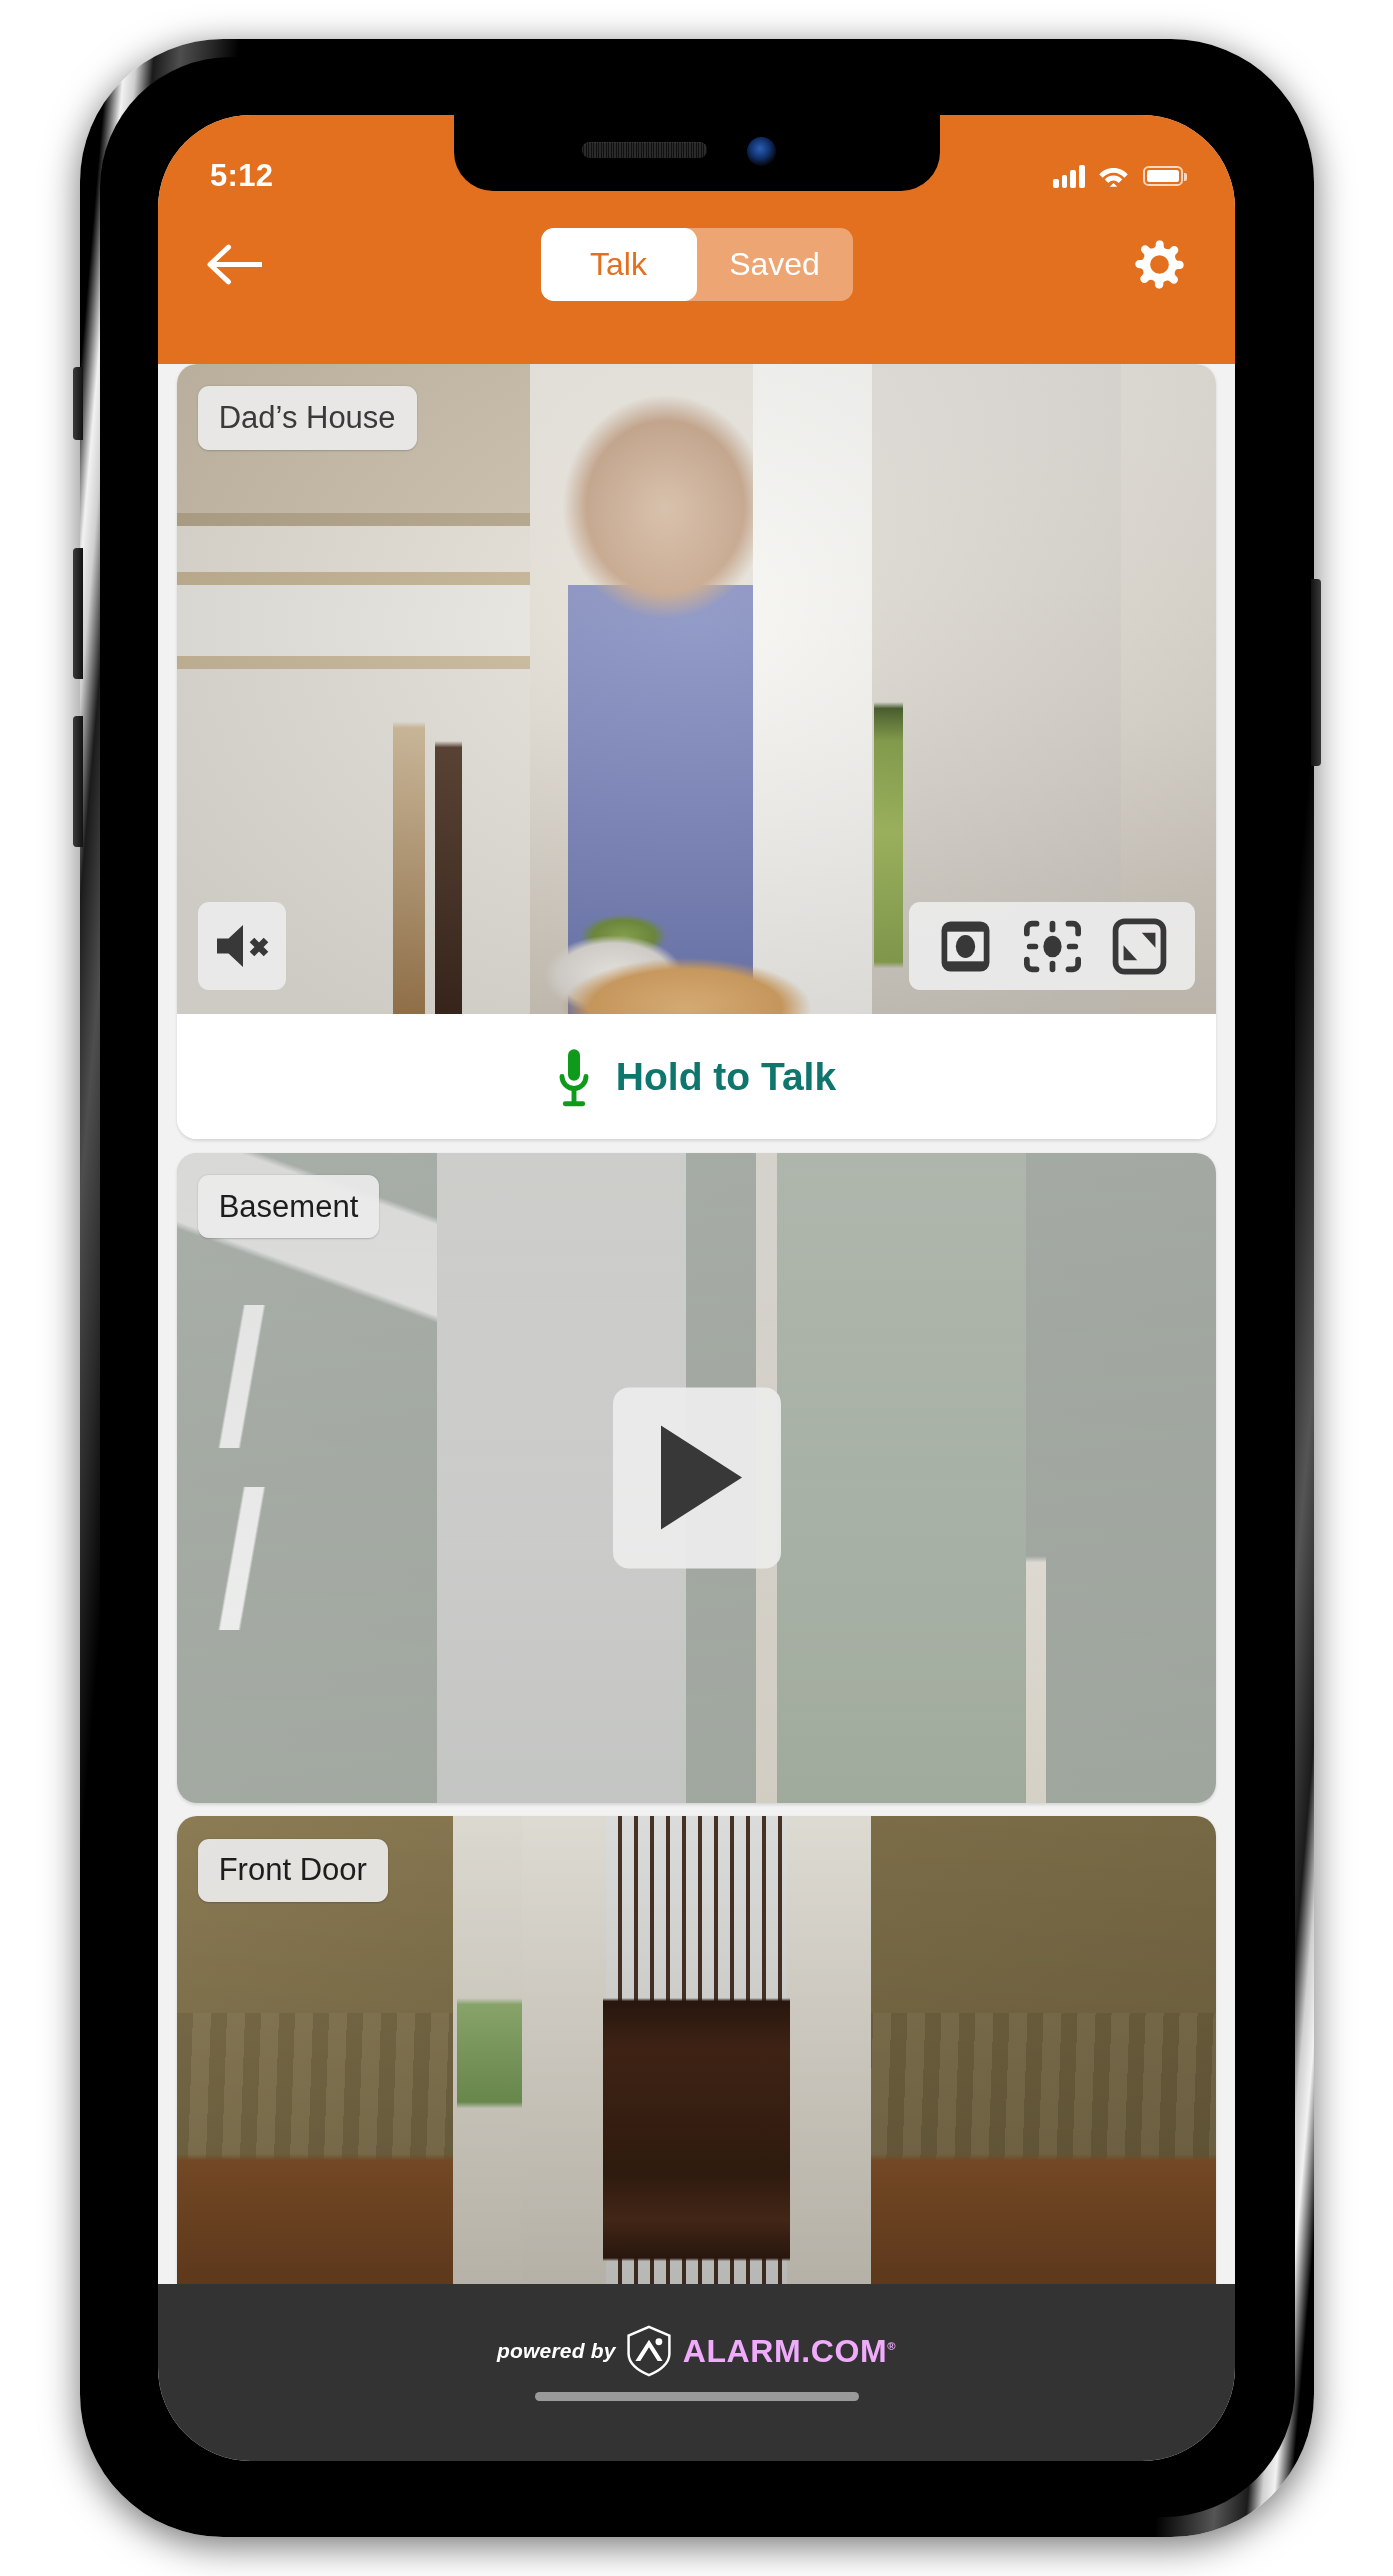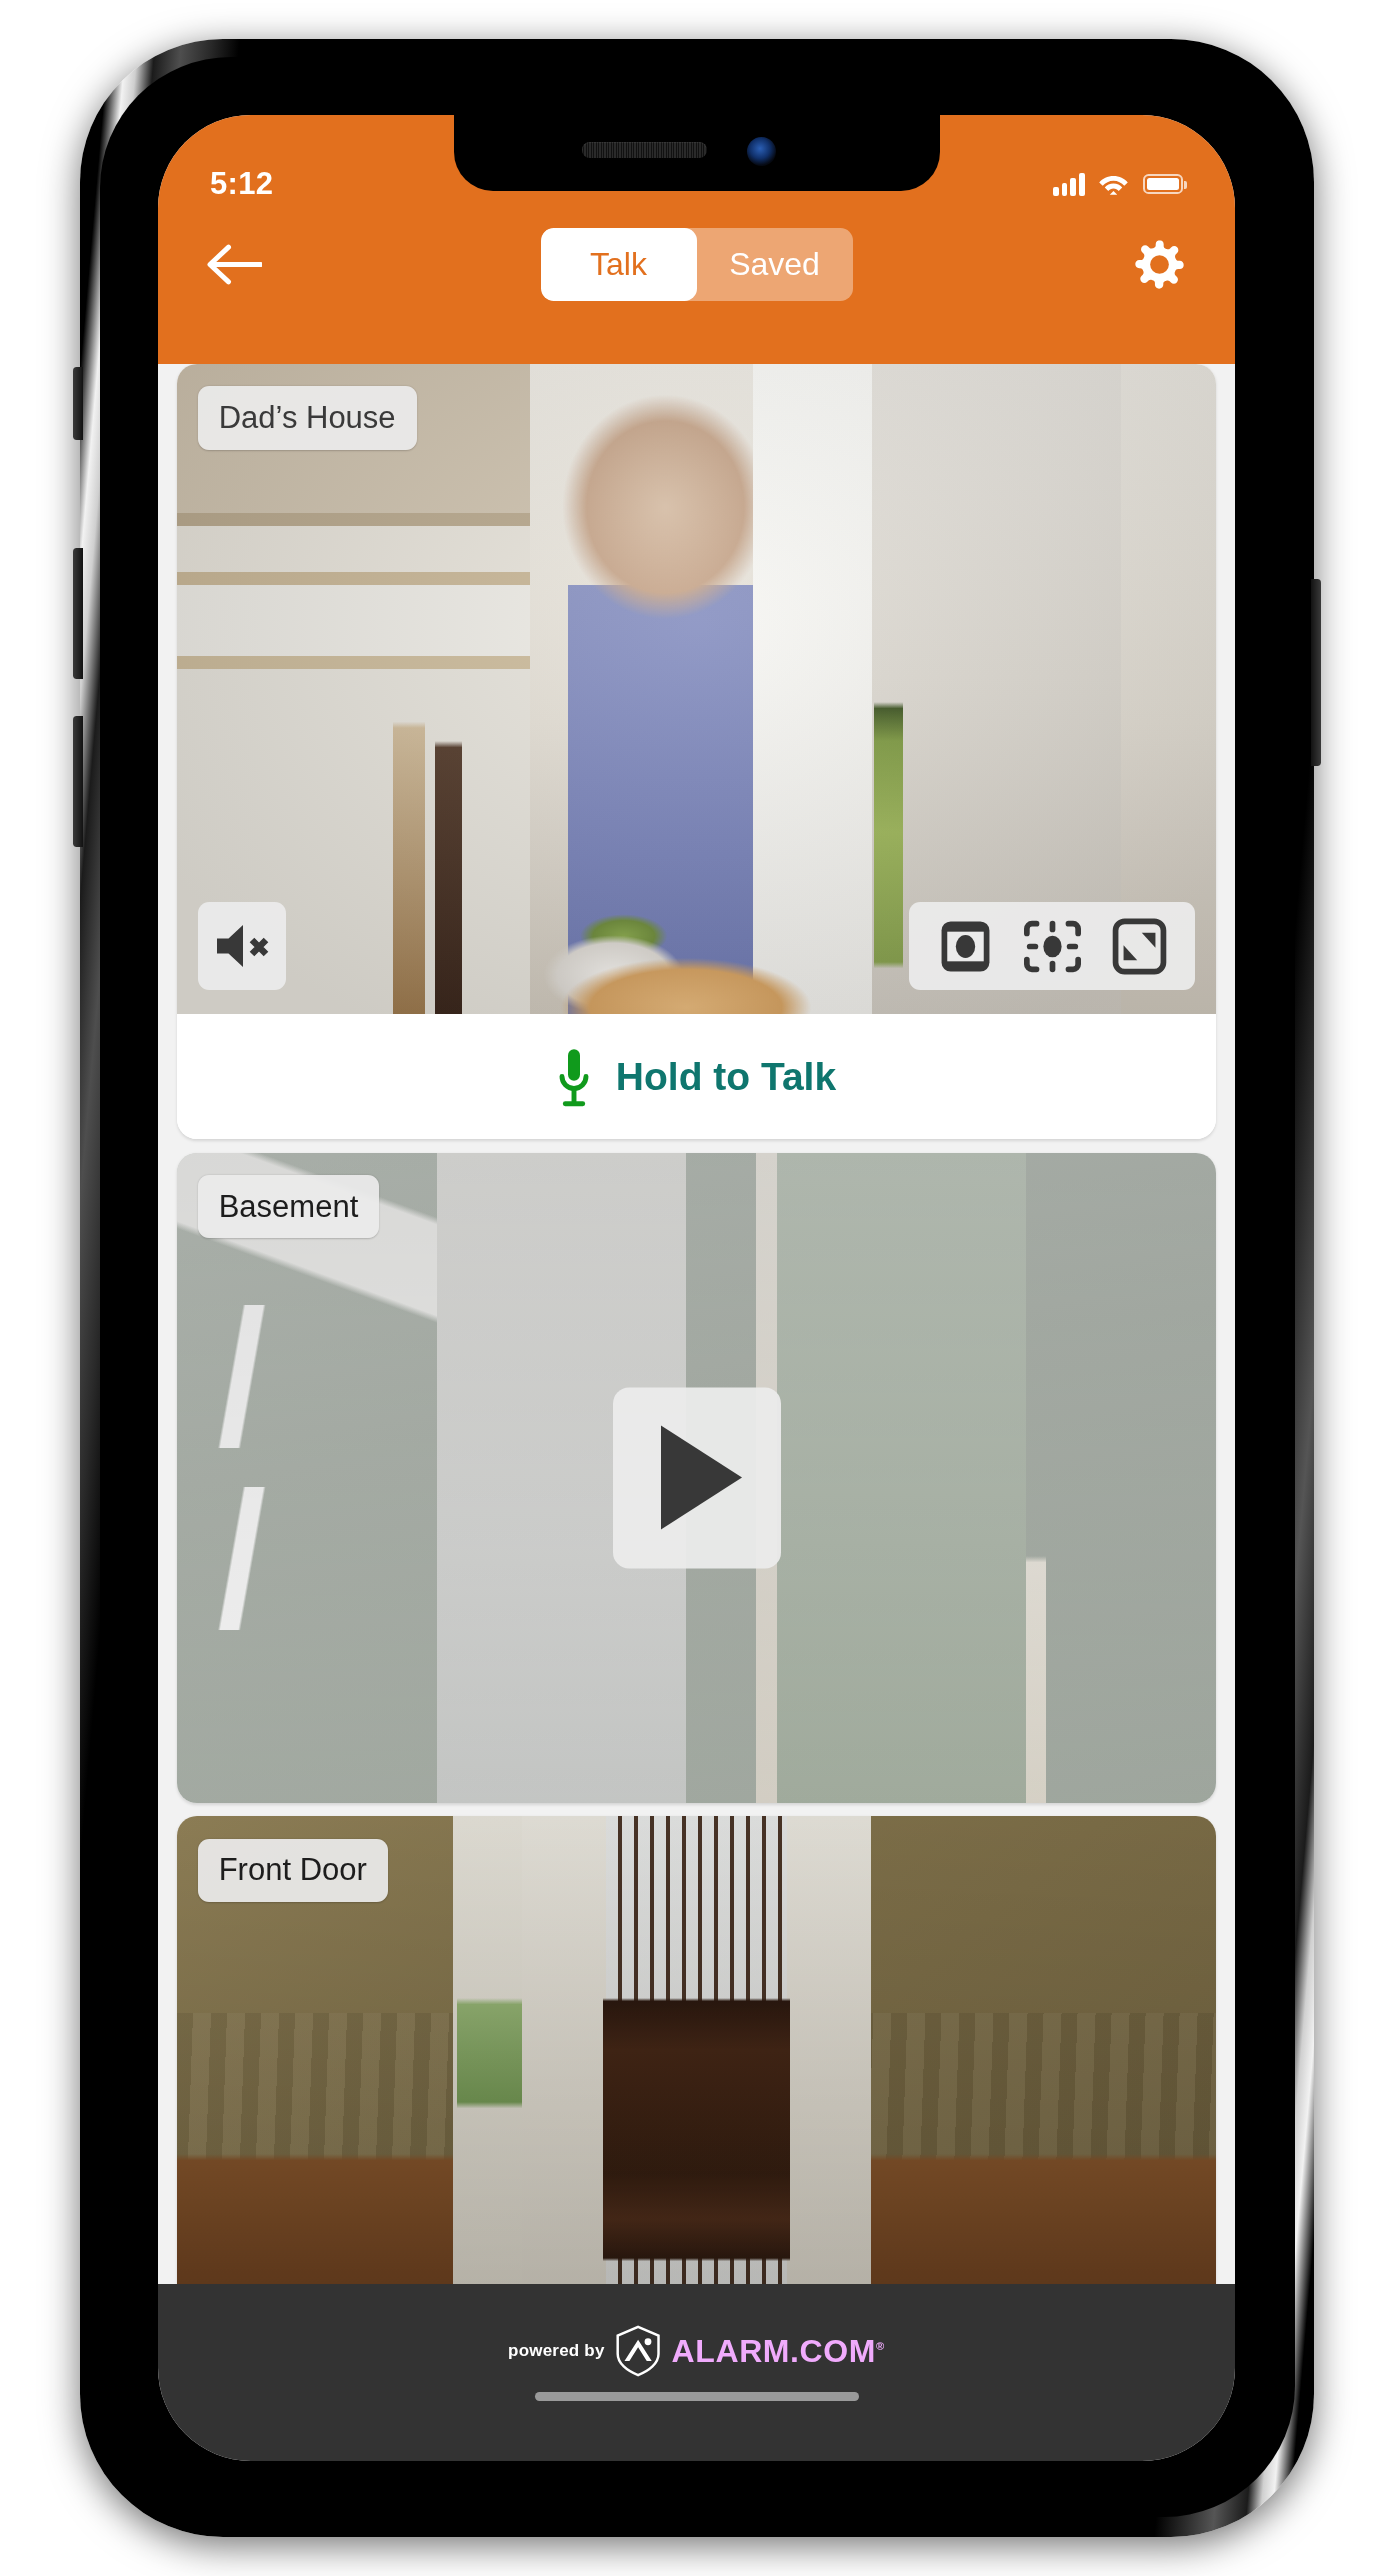--- a/index.html
+++ b/index.html
@@ -68,21 +68,21 @@
     background: radial-gradient(circle at 45% 40%, #2b5fb5 0%, #10306a 42%, #060a14 70%, #000 100%);
   }
 
   
   #header-bar {
     position: absolute; left: 0; top: 0; width: 100%; height: 249px;
     background: #E2701E;
     z-index: 20;
   }
   #status-bar {
-    position: absolute; top: 16px; left: 0; width: 100%; height: 87px;
+    position: absolute; top: 8px; left: 0; width: 100%; height: 87px;
     display: flex; align-items: center; justify-content: space-between;
     padding: 18.7px 52px 0 52px;
   }
   #status-time {
     color: #fff; font-size: 31px; font-weight: 600; letter-spacing: 0.3px;
   }
   #status-icons { display: flex; align-items: center; gap: 13.7px; }
   .sig-bars { display: flex; align-items: flex-end; gap: 3.1px; height: 24px; }
   .sig-bars i { display: block; width: 5.6px; background: #fff; border-radius: 1.9px; }
   .sig-bars i:nth-child(1){ height: 8.7px; }
@@ -294,21 +294,21 @@
   #footer {
     position: absolute; left: 0; bottom: 0; width: 100%; height: 177px;
     background: #333333;
     z-index: 20;
   }
   #footer-logo {
     position: absolute; left: 50%; transform: translateX(-50%);
     top: 41px;
     display: flex; align-items: center; gap: 10px;
   }
-  #powered-by { color: #fff; font-size: 17px; font-weight: 600; letter-spacing: 0.2px; }
+  #powered-by { color: #fff; font-size: 21px; font-weight: 600; letter-spacing: 0.2px; font-style: italic; }
   #brand-name { color: #f0abfc; font-size: 32px; font-weight: bold; letter-spacing: 0.6px; position: relative; }
   #brand-reg { font-size: 11.2px; vertical-align: super; }
   #home-indicator {
     position: absolute; left: 50%; transform: translateX(-50%);
     bottom: 60px; width: 324px; height: 8.7px;
     border-radius: 4.4px; background: #9a9a9a;
     cursor: pointer;
   }
 </style>
 </head>

